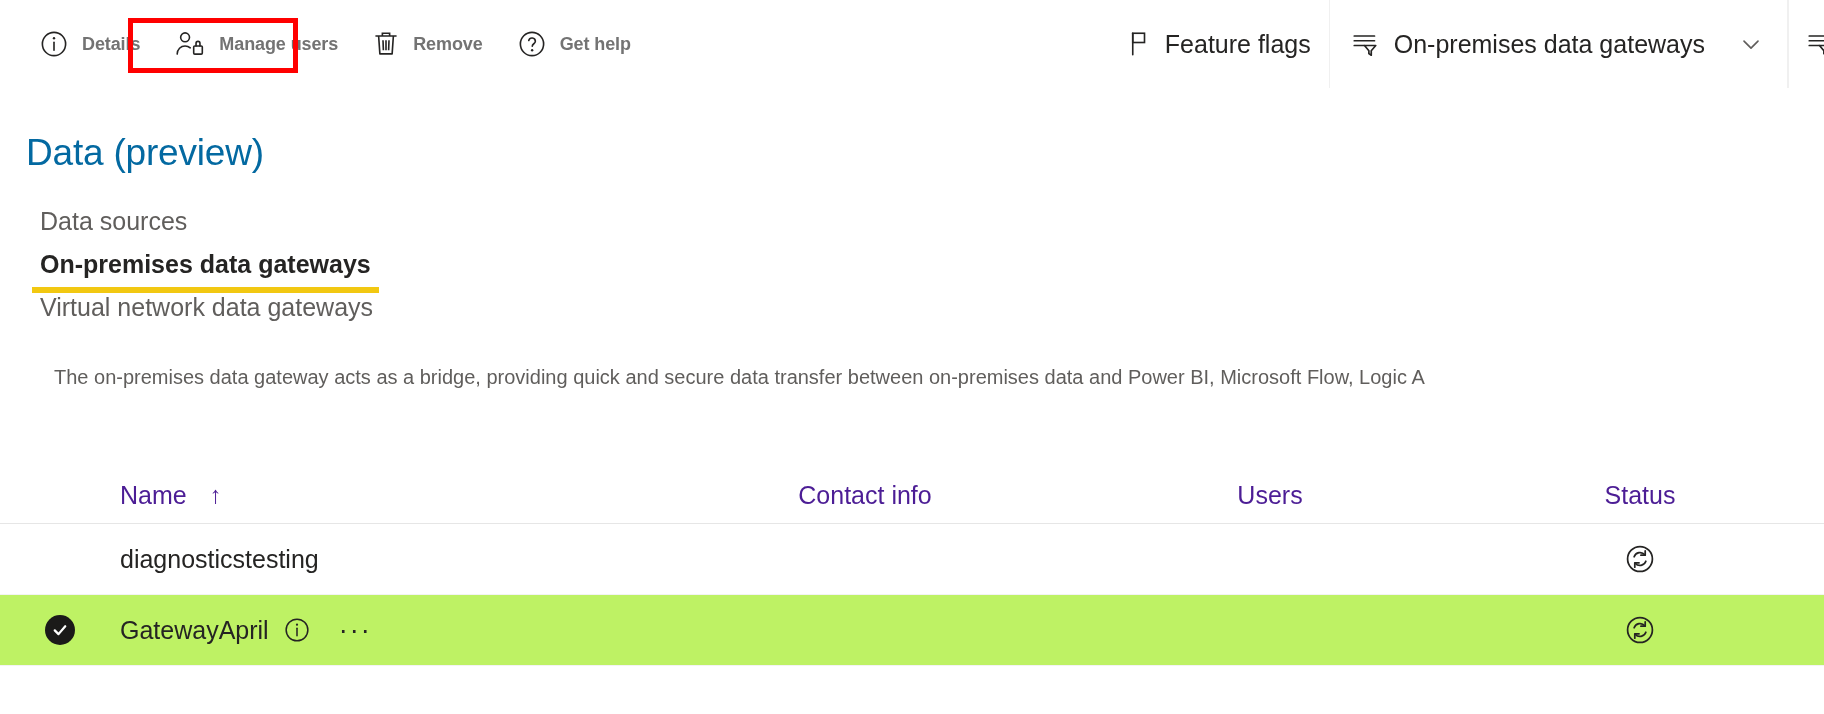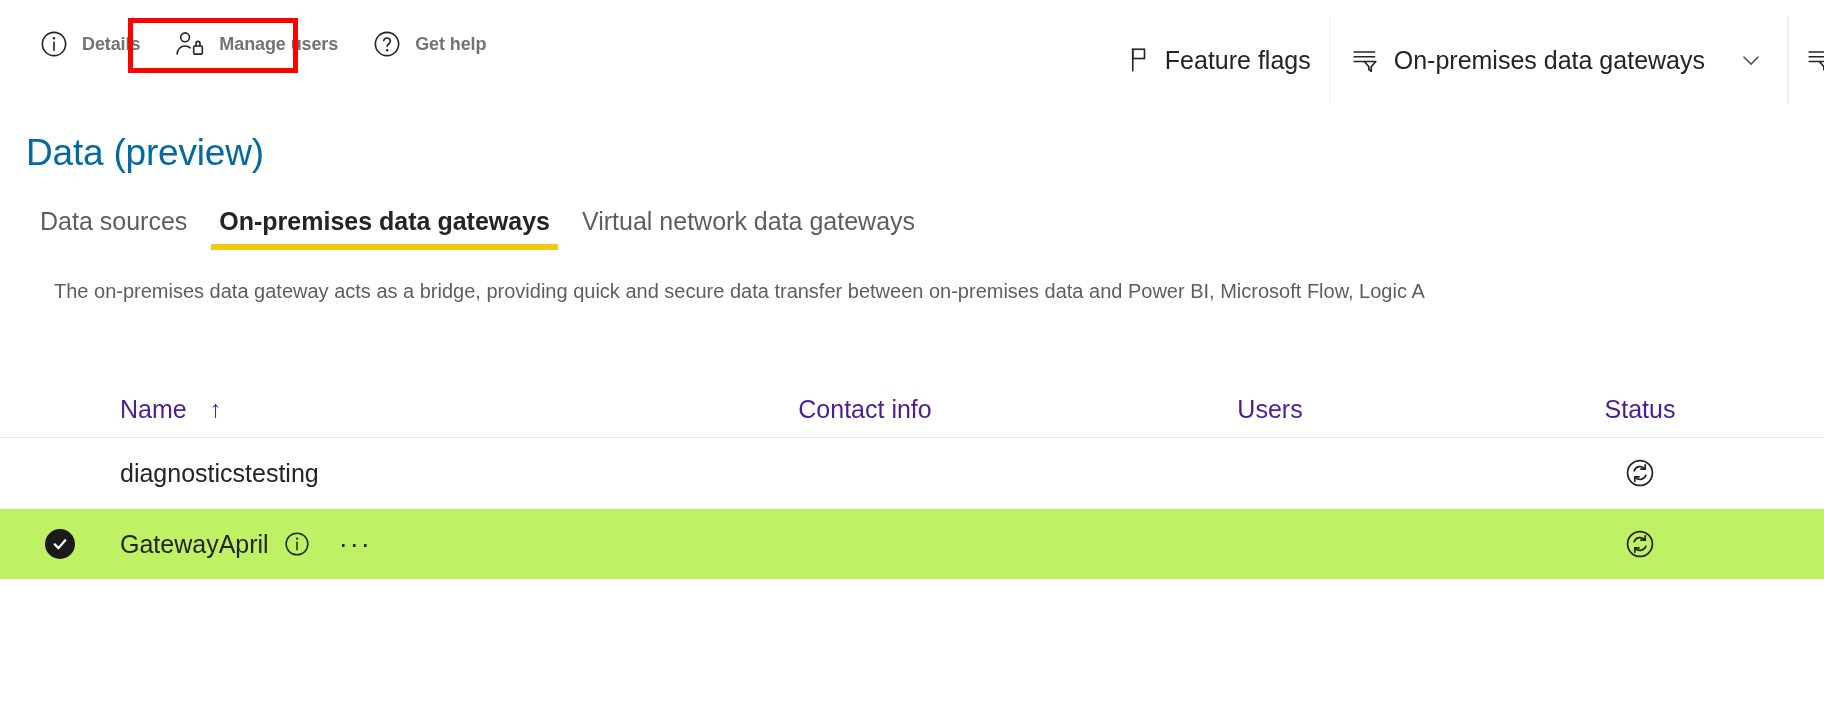--- a/index.html
+++ b/index.html
@@ -50,21 +50,21 @@
     display: inline-flex;
     align-items: center;
     justify-content: center;
     flex: none;
   }
   .icon svg { display: block; }
 
   .cmd-right {
     position: absolute;
     right: 0;
-    top: 16px;
+    top: 0;
     height: 100%;
     display: flex;
     align-items: center;
   }
   .flagitem {
     display: flex;
     align-items: center;
     gap: 13px;
     padding: 0 18px;
     height: 56px;
@@ -120,20 +120,21 @@
     font-weight: 400;
     color: #0369a1;
     letter-spacing: -0.2px;
   }
 
   .tabs {
     display: flex;
     align-items: flex-start;
     margin: 33px 0 0 24px;
     gap: 0;
+    flex-direction: column;
   }
   .tab {
     position: relative;
     padding: 0 16px 14px 16px;
     font-size: 25px;
     color: #605e5c;
     cursor: pointer;
     white-space: nowrap;
   }
   .tab.active {
@@ -231,20 +232,33 @@
         <svg width="32" height="30" viewBox="0 0 26 24" fill="none" stroke="#252423" stroke-width="1.3">
           <circle cx="9" cy="6.6" r="3.6"></circle>
           <path d="M2.6 20.2c0-3.9 2.9-6.6 6.4-6.6 1.6 0 3.1 0.55 4.2 1.5" stroke-linecap="round"></path>
           <rect x="16" y="13.6" width="7" height="6.6" rx="0.9"></rect>
           <path d="M17.9 13.6v-2.1a1.6 1.6 0 0 1 3.2 0v2.1" stroke-linecap="round"></path>
         </svg>
       </span>
       <span class="label">Manage users</span>
     </div>
 
+    <div class="cmd-item">
+      <span class="icon">
+        <svg width="28" height="30" viewBox="0 0 22 24" fill="none" stroke="#252423" stroke-width="1.3">
+          <path d="M3 5.6h16" stroke-linecap="round"></path>
+          <path d="M8.1 5.6V3.4h5.8v2.2"></path>
+          <path d="M5.1 5.6l1 14.3h9.8l1-14.3" stroke-linejoin="round"></path>
+          <line x1="8.6" y1="9" x2="8.9" y2="17"></line>
+          <line x1="11" y1="9" x2="11" y2="17"></line>
+          <line x1="13.4" y1="9" x2="13.1" y2="17"></line>
+        </svg>
+      </span>
+      <span class="label">Remove</span>
+    </div>
 
     <div class="cmd-item">
       <span class="icon">
         <svg width="30" height="30" viewBox="0 0 24 24" fill="none" stroke="#252423" stroke-width="1.3">
           <circle cx="12" cy="12" r="9.3"></circle>
           <path d="M9.4 9.2a2.7 2.7 0 0 1 5.3 0.7c0 1.8-2.5 2-2.5 3.8" stroke-linecap="round"></path>
           <circle cx="12.1" cy="17" r="0.95" fill="#252423" stroke="none"></circle>
         </svg>
       </span>
       <span class="label">Get help</span>

